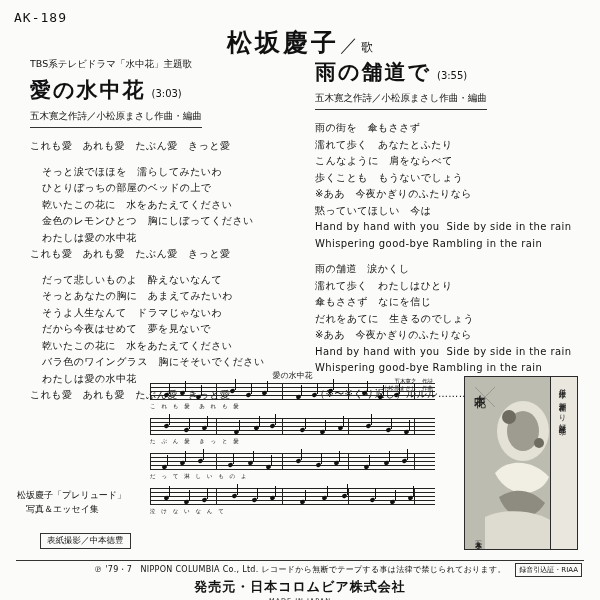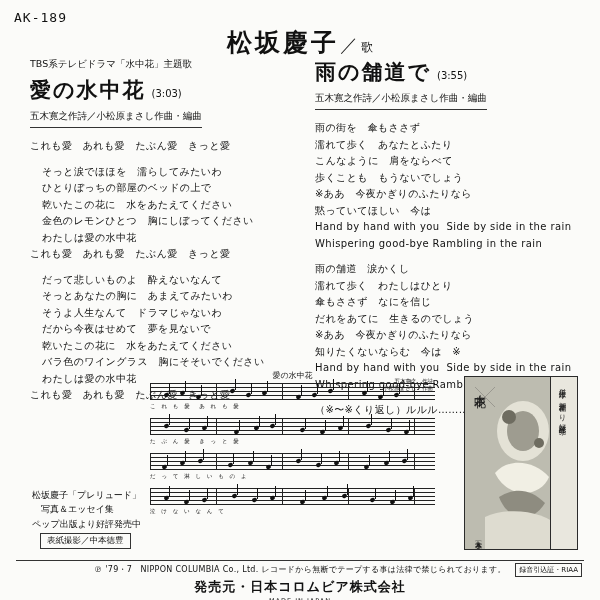--- a/index.html
+++ b/index.html
@@ -94,21 +94,21 @@
     writing-mode:vertical-rl;letter-spacing:1px;
   }
   .art-strip{
     position:absolute;right:0;top:0;bottom:0;width:26px;background:#e9e7de;border-left:1px solid #2b2b2b;
   }
   .art-strip span{
     position:absolute;top:6px;left:6px;font-size:7.5px;writing-mode:vertical-rl;letter-spacing:1px;color:#1a1a1a;
   }
 
   .promo{
-    position:absolute;left:32px;top:488px;font-size:9px;line-height:1.6;color:#111;
+    position:absolute;left:17px;top:488px;font-size:9px;line-height:1.6;color:#111;
   }
   .photo-credit{
     position:absolute;left:40px;top:533px;font-size:8.5px;color:#111;
     border:1px solid #333;padding:1px 6px;
   }
 
   .footer-rule{
     position:absolute;left:16px;right:16px;top:560px;height:1px;background:#333;
   }
   .footer{
@@ -176,21 +176,20 @@
         <div class="ln">※ああ　今夜かぎりのふたりなら</div>
         <div class="ln">黙っていてほしい　今は</div>
         <div class="ln">Hand by hand with you  Side by side in the rain</div>
         <div class="ln">Whispering good-bye Rambling in the rain</div>
         <div class="gap"></div>
         <div class="ln">雨の舗道　涙かくし</div>
         <div class="ln">濡れて歩く　わたしはひとり</div>
         <div class="ln">傘もささず　なにを信じ</div>
         <div class="ln">だれをあてに　生きるのでしょう</div>
         <div class="ln">※ああ　今夜かぎりのふたりなら</div>
-        <div class="ln">知りたくないならむ　今は　※</div>
         <div class="ln">Hand by hand with you  Side by side in the rain</div>
         <div class="ln">Whispering good-bye Rambling in the rain</div>
         <div class="gap"></div>
         <div class="ln">（※〜※くり返し）ルルル………</div>
       </div>
     </div>
 
   </div>
 
   <div class="score">
@@ -371,21 +370,20 @@
     <div class="art-label">水中花</div>
     <div class="art-author">五木寛之</div>
     <div class="art-strip">
       <span>単行本は新潮社より好評発売中</span>
     </div>
   </div>
 
   <div class="promo">
     <div>松坂慶子「プレリュード」</div>
     <div>　写真＆エッセイ集</div>
-    <div>ペップ出版より好評発売中</div>
   </div>
 
   <div class="photo-credit">表紙撮影／中本徳豊</div>
 
   <div class="footer-rule"></div>
 
   <div class="footer">
     <div class="footer-line1">℗ '79・7　NIPPON COLUMBIA Co., Ltd. レコードから無断でテープする事は法律で禁じられております。</div>
     <div class="footer-co">発売元・日本コロムビア株式会社</div>
     <div class="footer-made">MADE IN JAPAN</div>

